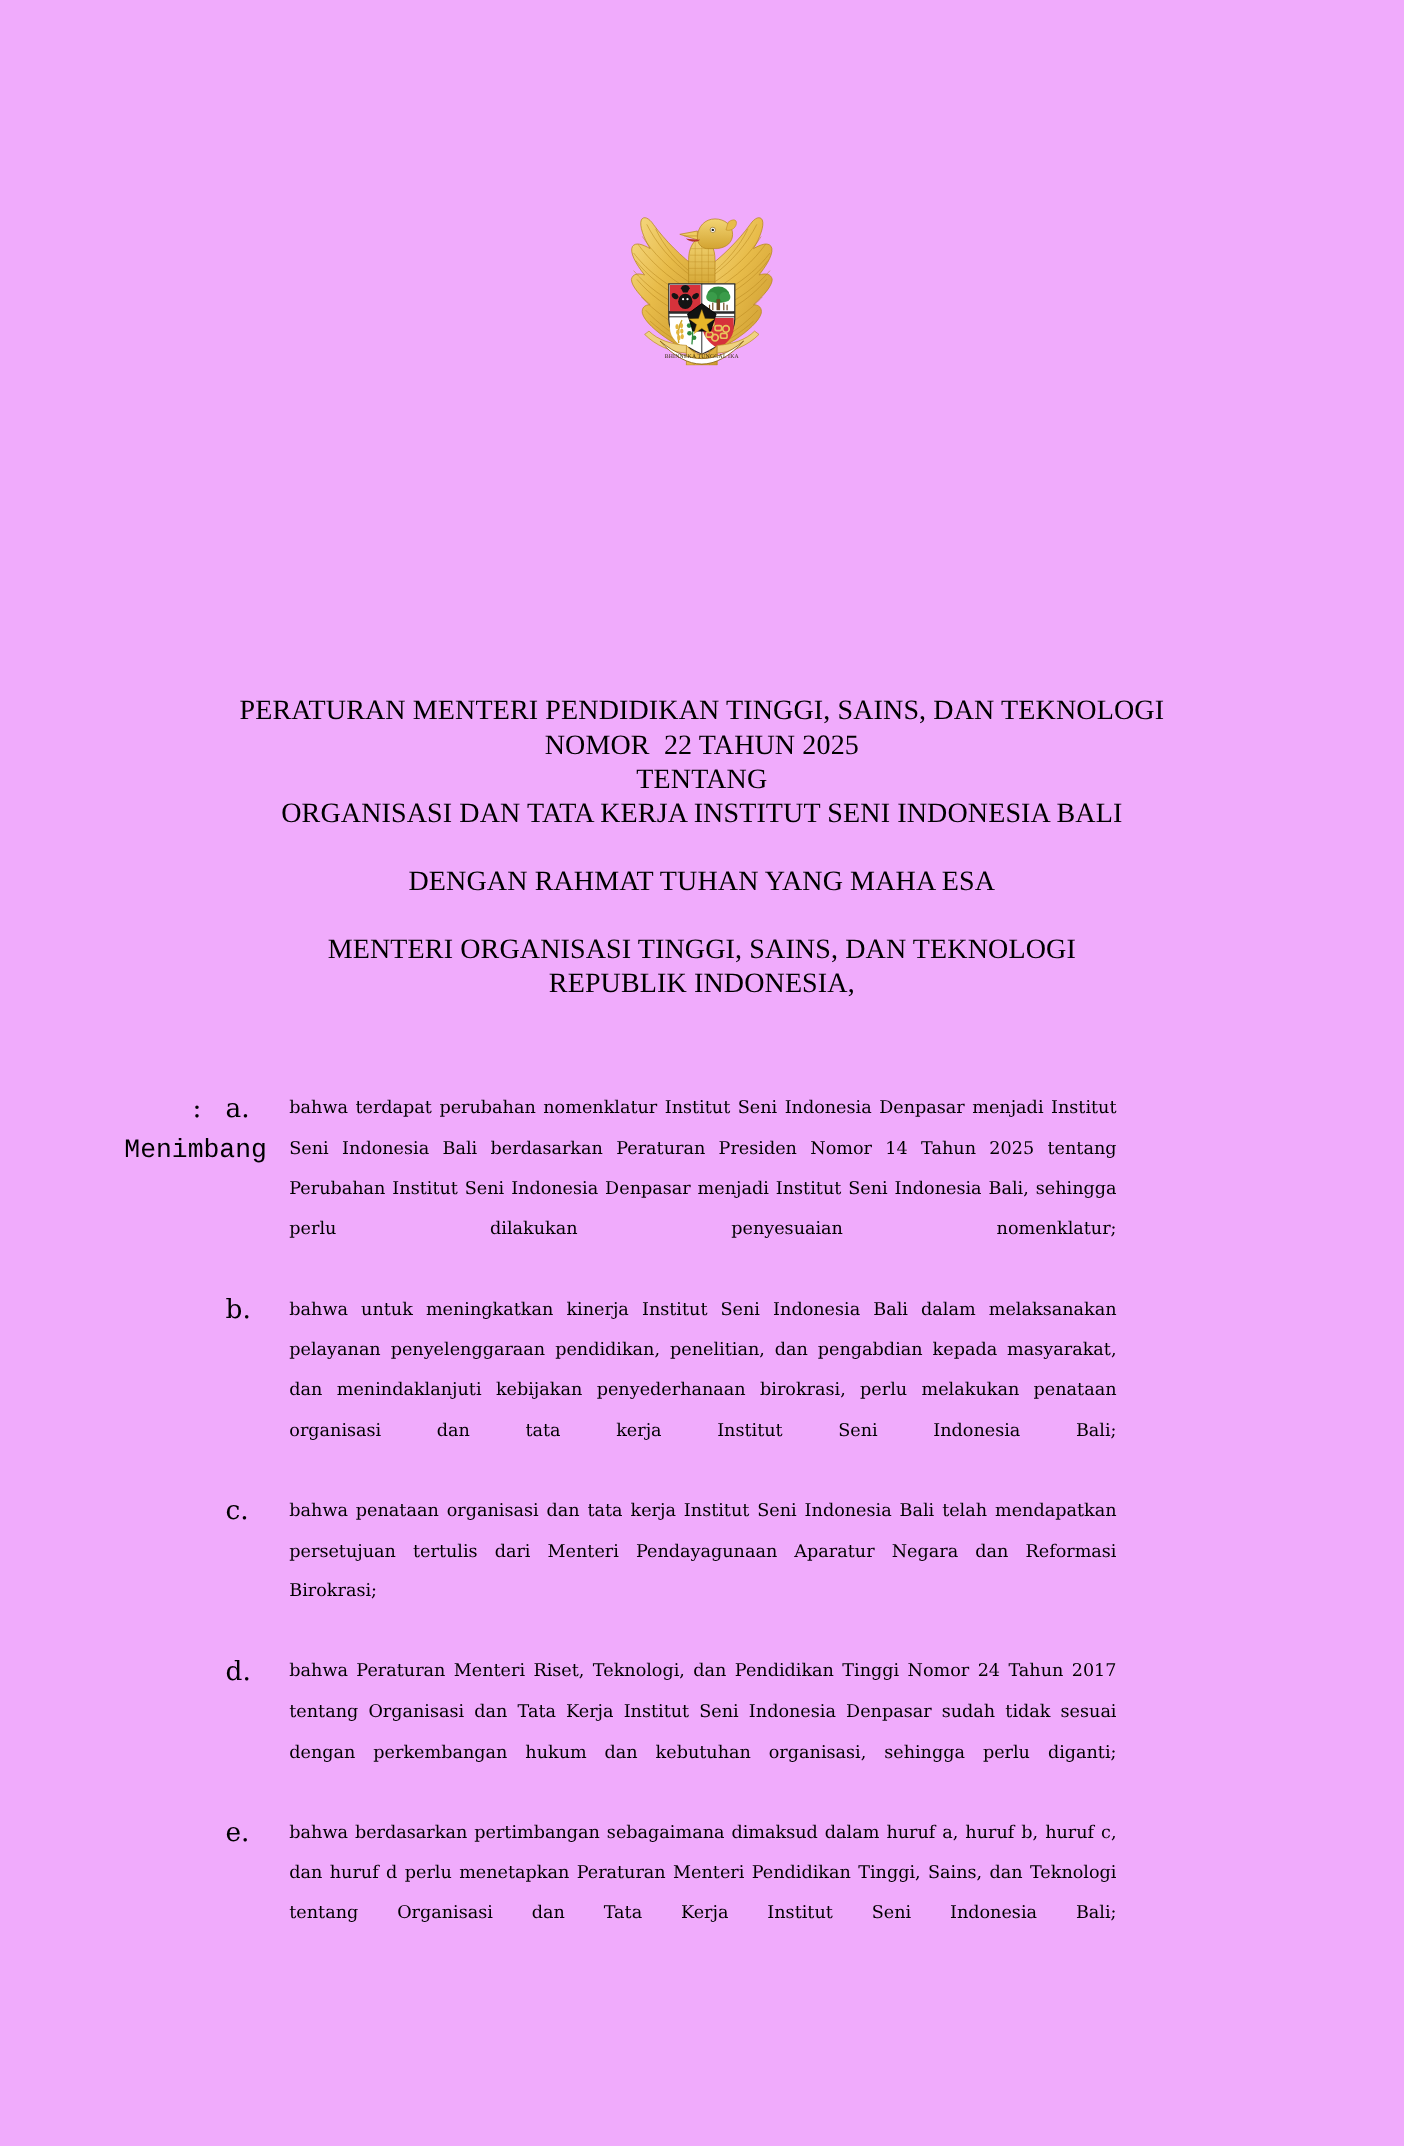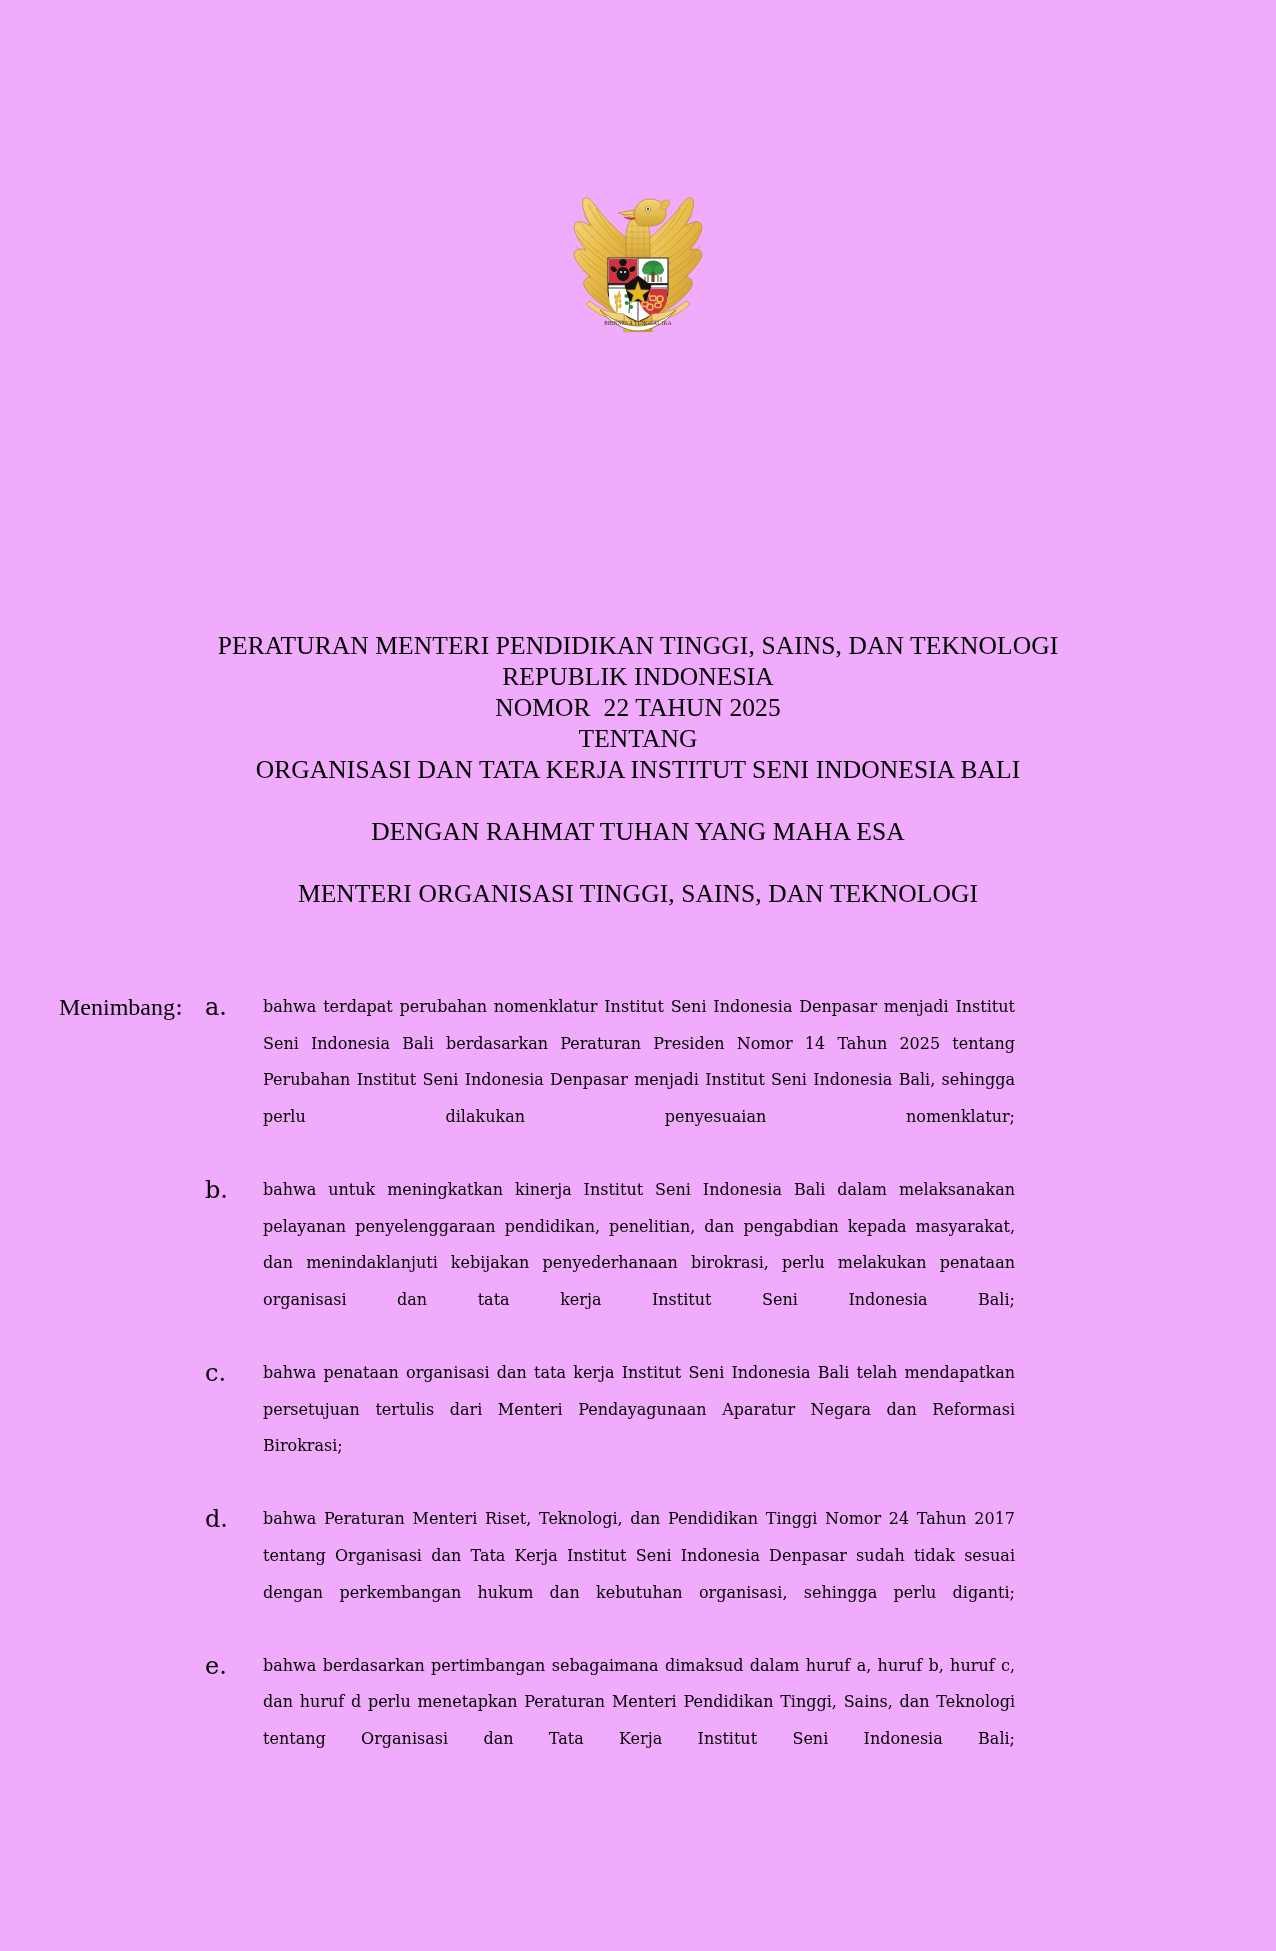--- a/index.html
+++ b/index.html
@@ -61,26 +61,27 @@
     top: 989px;
     left: 0;
     width: 1276px;
   }
   .consider-row {
     display: flex;
     align-items: flex-start;
   }
   .label-col {
     width: 175px;
-    padding-left: 59px;
+    padding-left: 113px;
     box-sizing: border-box;
     font-size: 24px;
     line-height: 36.6px;
-    font-family: Liberation Serif, serif;
+    font-family: Liberation Mono, monospace;
     flex: none;
+    margin-top: 40px;
   }
   .colon-col {
     width: 30px;
     font-size: 24px;
     line-height: 36.6px;
     font-family: "DejaVu Serif", "Liberation Serif", serif;
     flex: none;
   }
   .items-col {
     width: 810px;
@@ -275,28 +276,28 @@
         <path d="M152 122 C142 132 128 138 114 139 L114 132 C128 131 140 127 148 119 Z" fill="#EFD27F" stroke="#B9881F" stroke-width="0.6"></path>
         <path d="M62 128 C76 140 90 144 100 144 C110 144 124 140 138 128
                  C126 142 112 149 100 149 C88 149 74 142 62 128 Z" fill="#FFFFFF" stroke="#8C6414" stroke-width="0.8"></path>
         <text x="100" y="143.2" text-anchor="middle" font-family="'Liberation Serif', serif" font-size="5.2" fill="#3a2c10" letter-spacing="0.2">BHINNEKA TUNGGAL IKA</text>
       </g>
     </svg>
   </div>
 
   <div class="title-block">
     <div class="title-line">PERATURAN MENTERI PENDIDIKAN TINGGI, SAINS, DAN TEKNOLOGI</div>
-    <div class="title-line">REPUBLIK INDONESIA</div>
     <div class="title-line">NOMOR  22 TAHUN 2025</div>
     <div class="title-line">TENTANG</div>
     <div class="title-line">ORGANISASI DAN TATA KERJA INSTITUT SENI INDONESIA BALI</div>
     <div class="gap-line"></div>
     <div class="title-line">DENGAN RAHMAT TUHAN YANG MAHA ESA</div>
     <div class="gap-line"></div>
     <div class="title-line">MENTERI ORGANISASI TINGGI, SAINS, DAN TEKNOLOGI</div>
+    <div class="title-line">REPUBLIK INDONESIA,</div>
   </div>
 
   <div class="considering">
     <div class="consider-row">
       <div class="label-col">Menimbang</div>
       <div class="colon-col">:</div>
       <div class="items-col">
 
         <div class="item">
           <div class="item-marker">a.</div>

